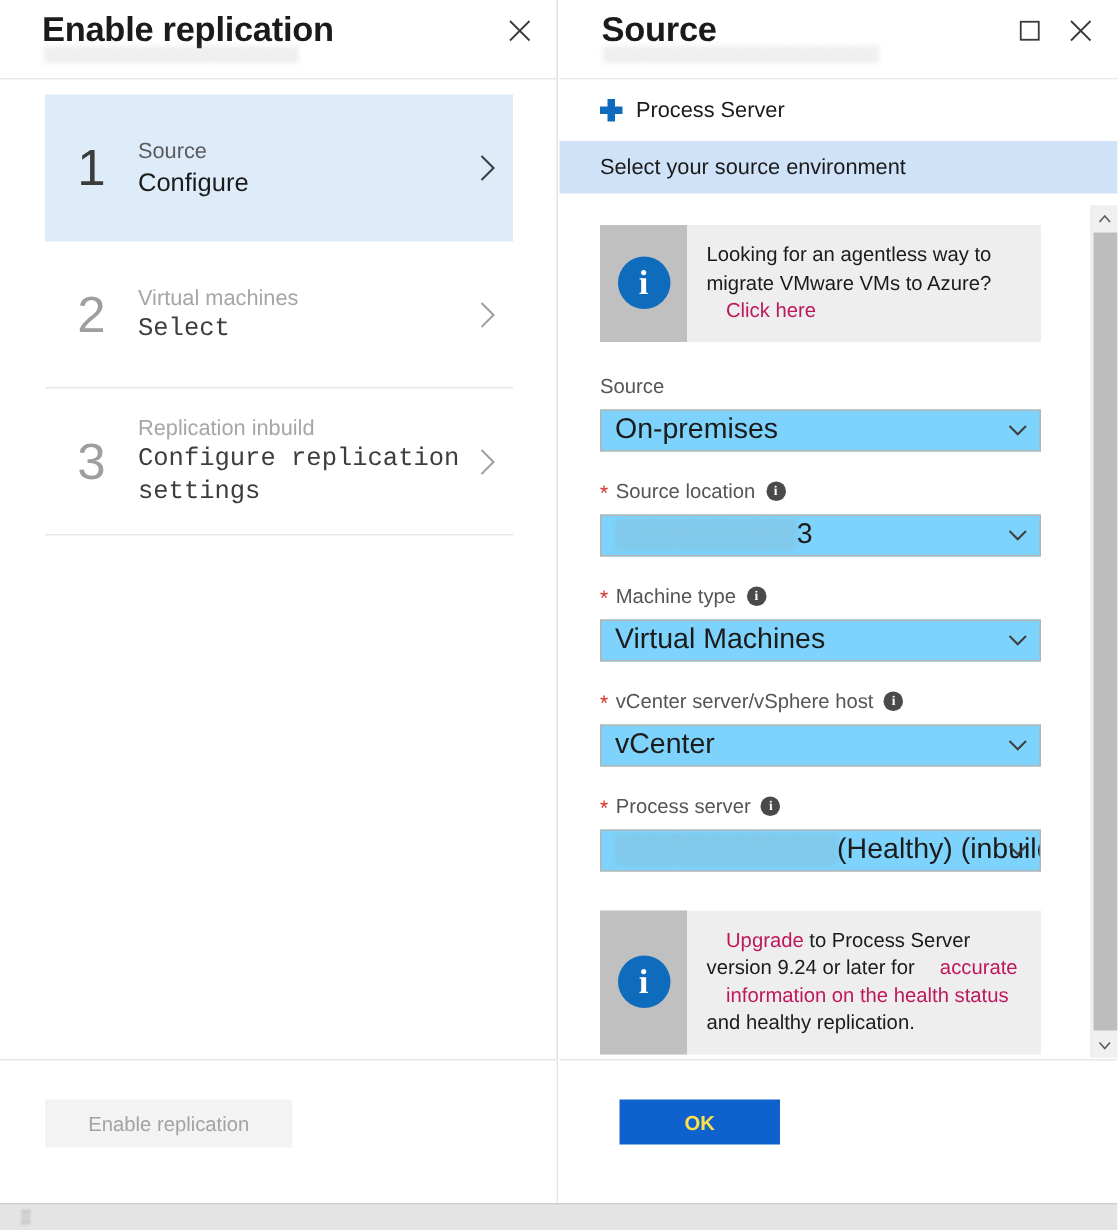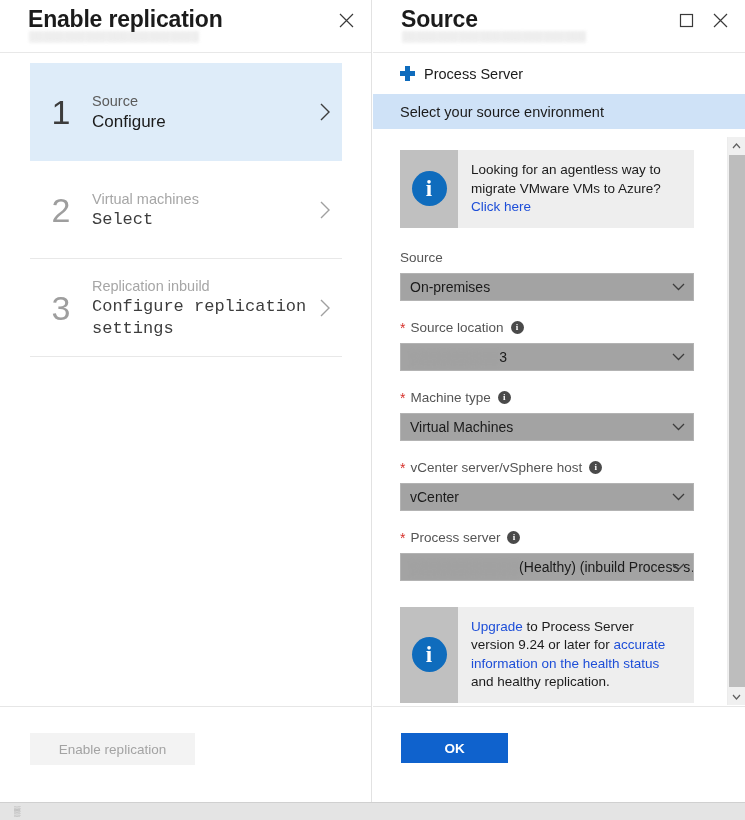--- a/index.html
+++ b/index.html
@@ -119,41 +119,41 @@
     width: 35px; height: 35px; border-radius: 50%;
     background: #0f6cbd; color: #ffffff;
     display: flex; align-items: center; justify-content: center;
     font-size: 23px; font-weight: bold; font-family: "Liberation Serif", serif;
     line-height: 1;
   }
   .callout-body {
     padding: 11px 10px 11px 13px; font-size: 13.5px; line-height: 18.5px;
     color: #1b1b1b;
   }
-  .lnk { color: #1d4ed8; cursor: pointer; }
+  .lnk { color: #be185d; cursor: pointer; margin-left: 13px; }
 
   
   .field { margin-bottom: 17px; width: 294px; }
   .field-label {
     font-size: 13.5px; color: #555555; line-height: 20px;
     margin-bottom: 5px; display: flex; align-items: center; gap: 2px;
   }
   .req { color: #d6312b; font-size: 14px; margin-right: 3px; line-height: 14px; }
   .info-dot {
     display: inline-flex; align-items: center; justify-content: center;
     width: 13px; height: 13px; border-radius: 50%;
     background: #4a4a4a; color: #ffffff;
     font-size: 9px; font-weight: bold; font-family: "Liberation Serif", serif;
     margin-left: 5px; line-height: 1; cursor: pointer;
   }
   .select {
     position: relative; height: 28px; width: 294px;
-    border: 1px solid #b3b3b3; background: #a3a3a3;
+    border: 1px solid #b3b3b3; background: #7dd3fc;
     display: flex; align-items: center; padding: 0 30px 0 9px;
-    font-size: 14px; color: #1b1b1b; cursor: pointer;
+    font-size: 19px; color: #1b1b1b; cursor: pointer;
     white-space: nowrap; overflow: hidden;
   }
   .select.blurred-lead .lead {
     filter: blur(1.5px); opacity: .62; color: #9a9a9a; user-select: none;
   }
   .chev-down {
     position: absolute; right: 8px; top: 50%; transform: translateY(-50%);
     color: #3d3d3d; display: flex;
   }
 
@@ -182,22 +182,22 @@
   .btn {
     position: absolute; top: 26px;
     display: flex; align-items: center; justify-content: center;
     font-size: 13.5px; cursor: pointer; user-select: none;
   }
   .btn-disabled {
     left: 30px; width: 165px; height: 32px;
     background: #f3f3f3; color: #a3a3a3; cursor: default;
   }
   .btn-primary {
-    left: 28px; width: 107px; height: 30px;
-    background: #0f62cd; color: #ffffff; font-weight: bold;
+    left: 40px; width: 107px; height: 30px;
+    background: #0f62cd; color: #fde047; font-weight: bold;
   }
 
   .taskbar {
     position: absolute; left: 0; right: 0; bottom: 0; height: 18px;
     background: #e4e4e4; border-top: 1px solid #d0d0d0;
   }
   .taskbar-mark {
     position: absolute; left: 14px; top: 4px; width: 9px; height: 8px;
     color: #9a9a9a; font-size: 9px; line-height: 8px;
     filter: blur(.6px); user-select: none;

